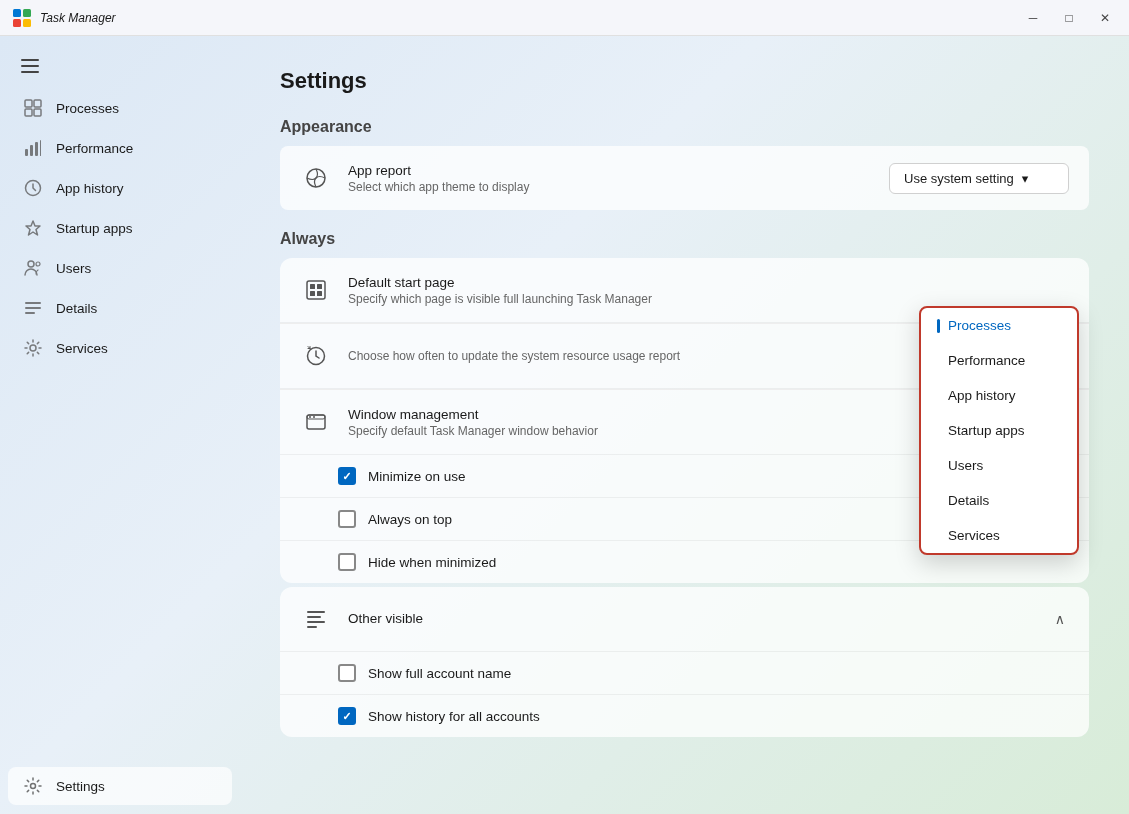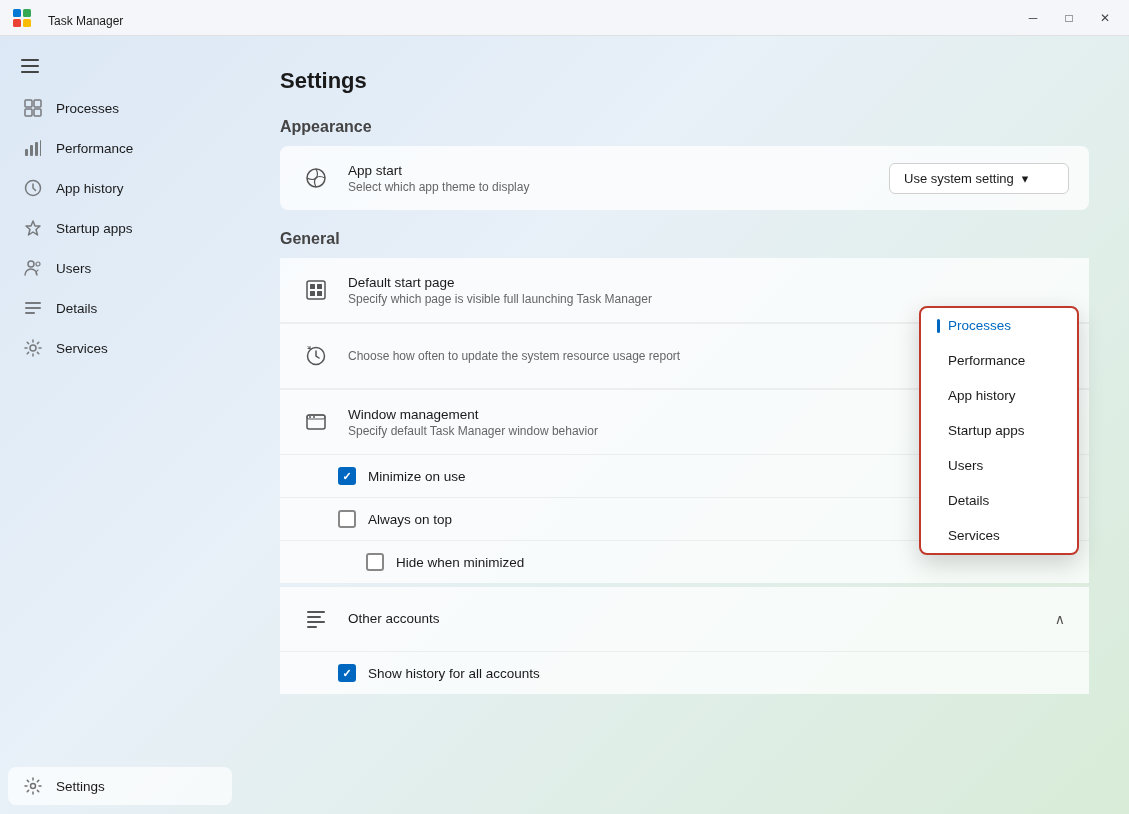--- a/index.html
+++ b/index.html
@@ -19,22 +19,23 @@
       align-items: center;
       justify-content: space-between;
       background: #f5f6fa;
       height: 36px;
       padding: 0 8px 0 12px;
       border-bottom: 1px solid #e0e0e0;
       flex-shrink: 0;
     }
     .titlebar-left {
       display: flex;
-      align-items: flex-end;
-      gap: 16px;
+      align-items: center;
+      gap: 8px;
+      font-style: italic;
     }
     .titlebar-icon {
       width: 20px;
       height: 20px;
     }
     .titlebar-title {
       font-size: 12px;
       color: #1a1a1a;
     }
     .titlebar-controls {
@@ -301,21 +302,21 @@
 
     
     .collapse-icon {
       font-size: 14px;
       color: #555;
     }
 
     
     .general-section-card {
       background: rgba(255,255,255,0.75);
-      border-radius: 0;
+      border-radius: 12px;
       margin-bottom: 4px;
       overflow: visible;
     }
   </style>
 </head>
 <body>
 
 <div class="titlebar">
   <div class="titlebar-left">
 
@@ -420,33 +421,33 @@
     <div class="settings-card">
       <div class="settings-row">
         <div class="row-icon">
           <svg width="22" height="22" viewBox="0 0 22 22" fill="none">
             <circle cx="11" cy="11" r="9" stroke="#555" stroke-width="1.5"></circle>
             <path d="M11 2 Q14 8 11 11 Q8 14 11 20" stroke="#555" stroke-width="1.2"></path>
             <path d="M2 11 Q8 14 11 11 Q14 8 20 11" stroke="#555" stroke-width="1.2"></path>
           </svg>
         </div>
         <div class="row-text">
-          <div class="row-title">App start</div>
+          <div class="row-title">App report</div>
           <div class="row-subtitle">Select which app theme to display</div>
         </div>
         <div class="row-control">
           <button class="dropdown-btn">
             <span>Use system setting</span>
             <span>▾</span>
           </button>
         </div>
       </div>
     </div>
 
-    <div class="section-heading" style="margin-top:20px;">General</div>
+    <div class="section-heading" style="margin-top:20px;">Always</div>
 
     <div class="general-section-card">
 
       <div class="settings-row" style="position:relative;">
         <div class="row-icon">
           <svg width="22" height="22" viewBox="0 0 22 22" fill="none">
             <rect x="2" y="2" width="18" height="18" rx="2" stroke="#555" stroke-width="1.5"></rect>
             <rect x="5" y="5" width="5" height="5" rx="0.5" fill="#555"></rect>
             <rect x="5" y="12" width="5" height="5" rx="0.5" fill="#555"></rect>
             <rect x="12" y="5" width="5" height="5" rx="0.5" fill="#555"></rect>
@@ -534,48 +535,54 @@
           <div class="custom-checkbox checked"></div>
           <span class="checkbox-label">Minimize on use</span>
         </label>
       </div>
       <div class="checkbox-row" style="padding-left:58px;">
         <label class="checkbox-wrap">
           <div class="custom-checkbox"></div>
           <span class="checkbox-label">Always on top</span>
         </label>
       </div>
-      <div class="checkbox-row" style="padding-left:86px; border-bottom:none;">
+      <div class="checkbox-row" style="padding-left:58px; border-bottom:none;">
         <label class="checkbox-wrap">
           <div class="custom-checkbox"></div>
           <span class="checkbox-label">Hide when minimized</span>
         </label>
       </div>
     </div>
 
     <div class="general-section-card" style="margin-top: 4px;">
       <div class="section-expand-row">
         <div class="section-expand-left">
           <div class="row-icon">
             <svg width="22" height="22" viewBox="0 0 22 22" fill="none">
               <rect x="2" y="3" width="18" height="2" rx="1" fill="#555"></rect>
               <rect x="2" y="8" width="14" height="2" rx="1" fill="#555"></rect>
               <rect x="2" y="13" width="18" height="2" rx="1" fill="#555"></rect>
               <rect x="2" y="18" width="10" height="2" rx="1" fill="#555"></rect>
             </svg>
           </div>
           <div class="row-text">
-            <div class="row-title">Other accounts</div>
+            <div class="row-title">Other visible</div>
           </div>
         </div>
         <button class="expand-btn">
           <span class="collapse-icon">∧</span>
         </button>
       </div>
 
+      <div class="checkbox-row" style="padding-left:58px;">
+        <label class="checkbox-wrap">
+          <div class="custom-checkbox"></div>
+          <span class="checkbox-label">Show full account name</span>
+        </label>
+      </div>
       <div class="checkbox-row" style="padding-left:58px; border-bottom:none;">
         <label class="checkbox-wrap">
           <div class="custom-checkbox checked"></div>
           <span class="checkbox-label">Show history for all accounts</span>
         </label>
       </div>
     </div>
 
   </main>
 </div>

